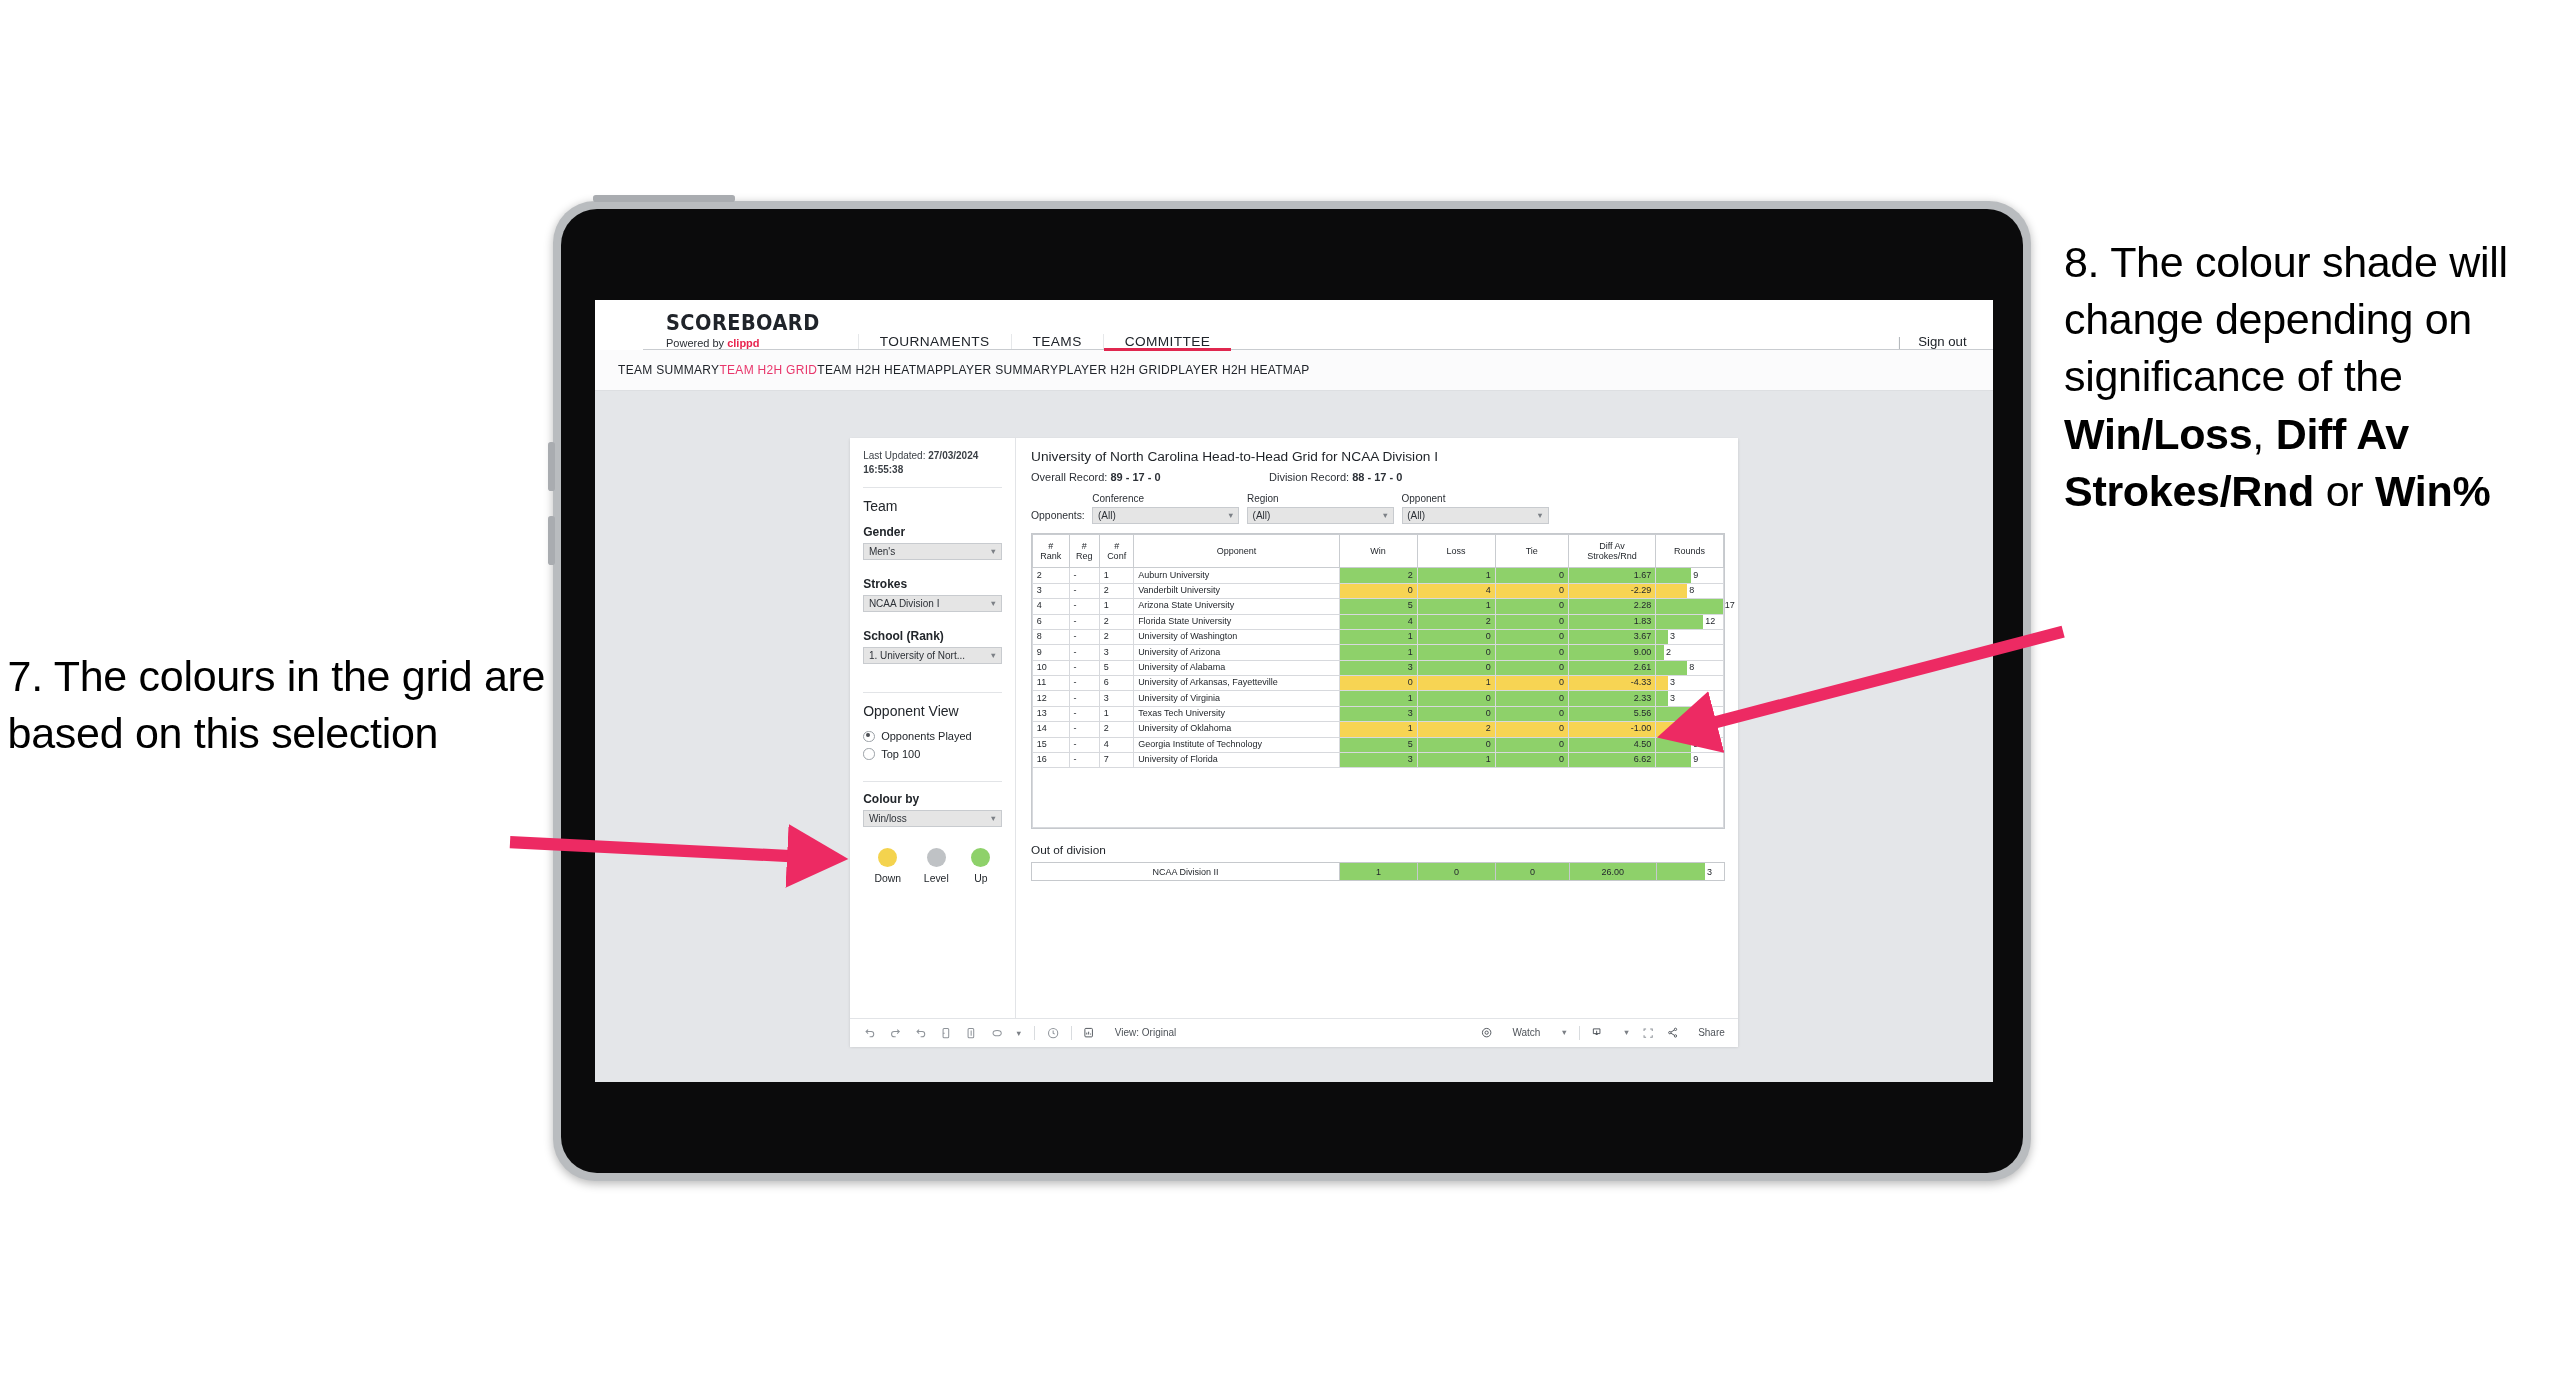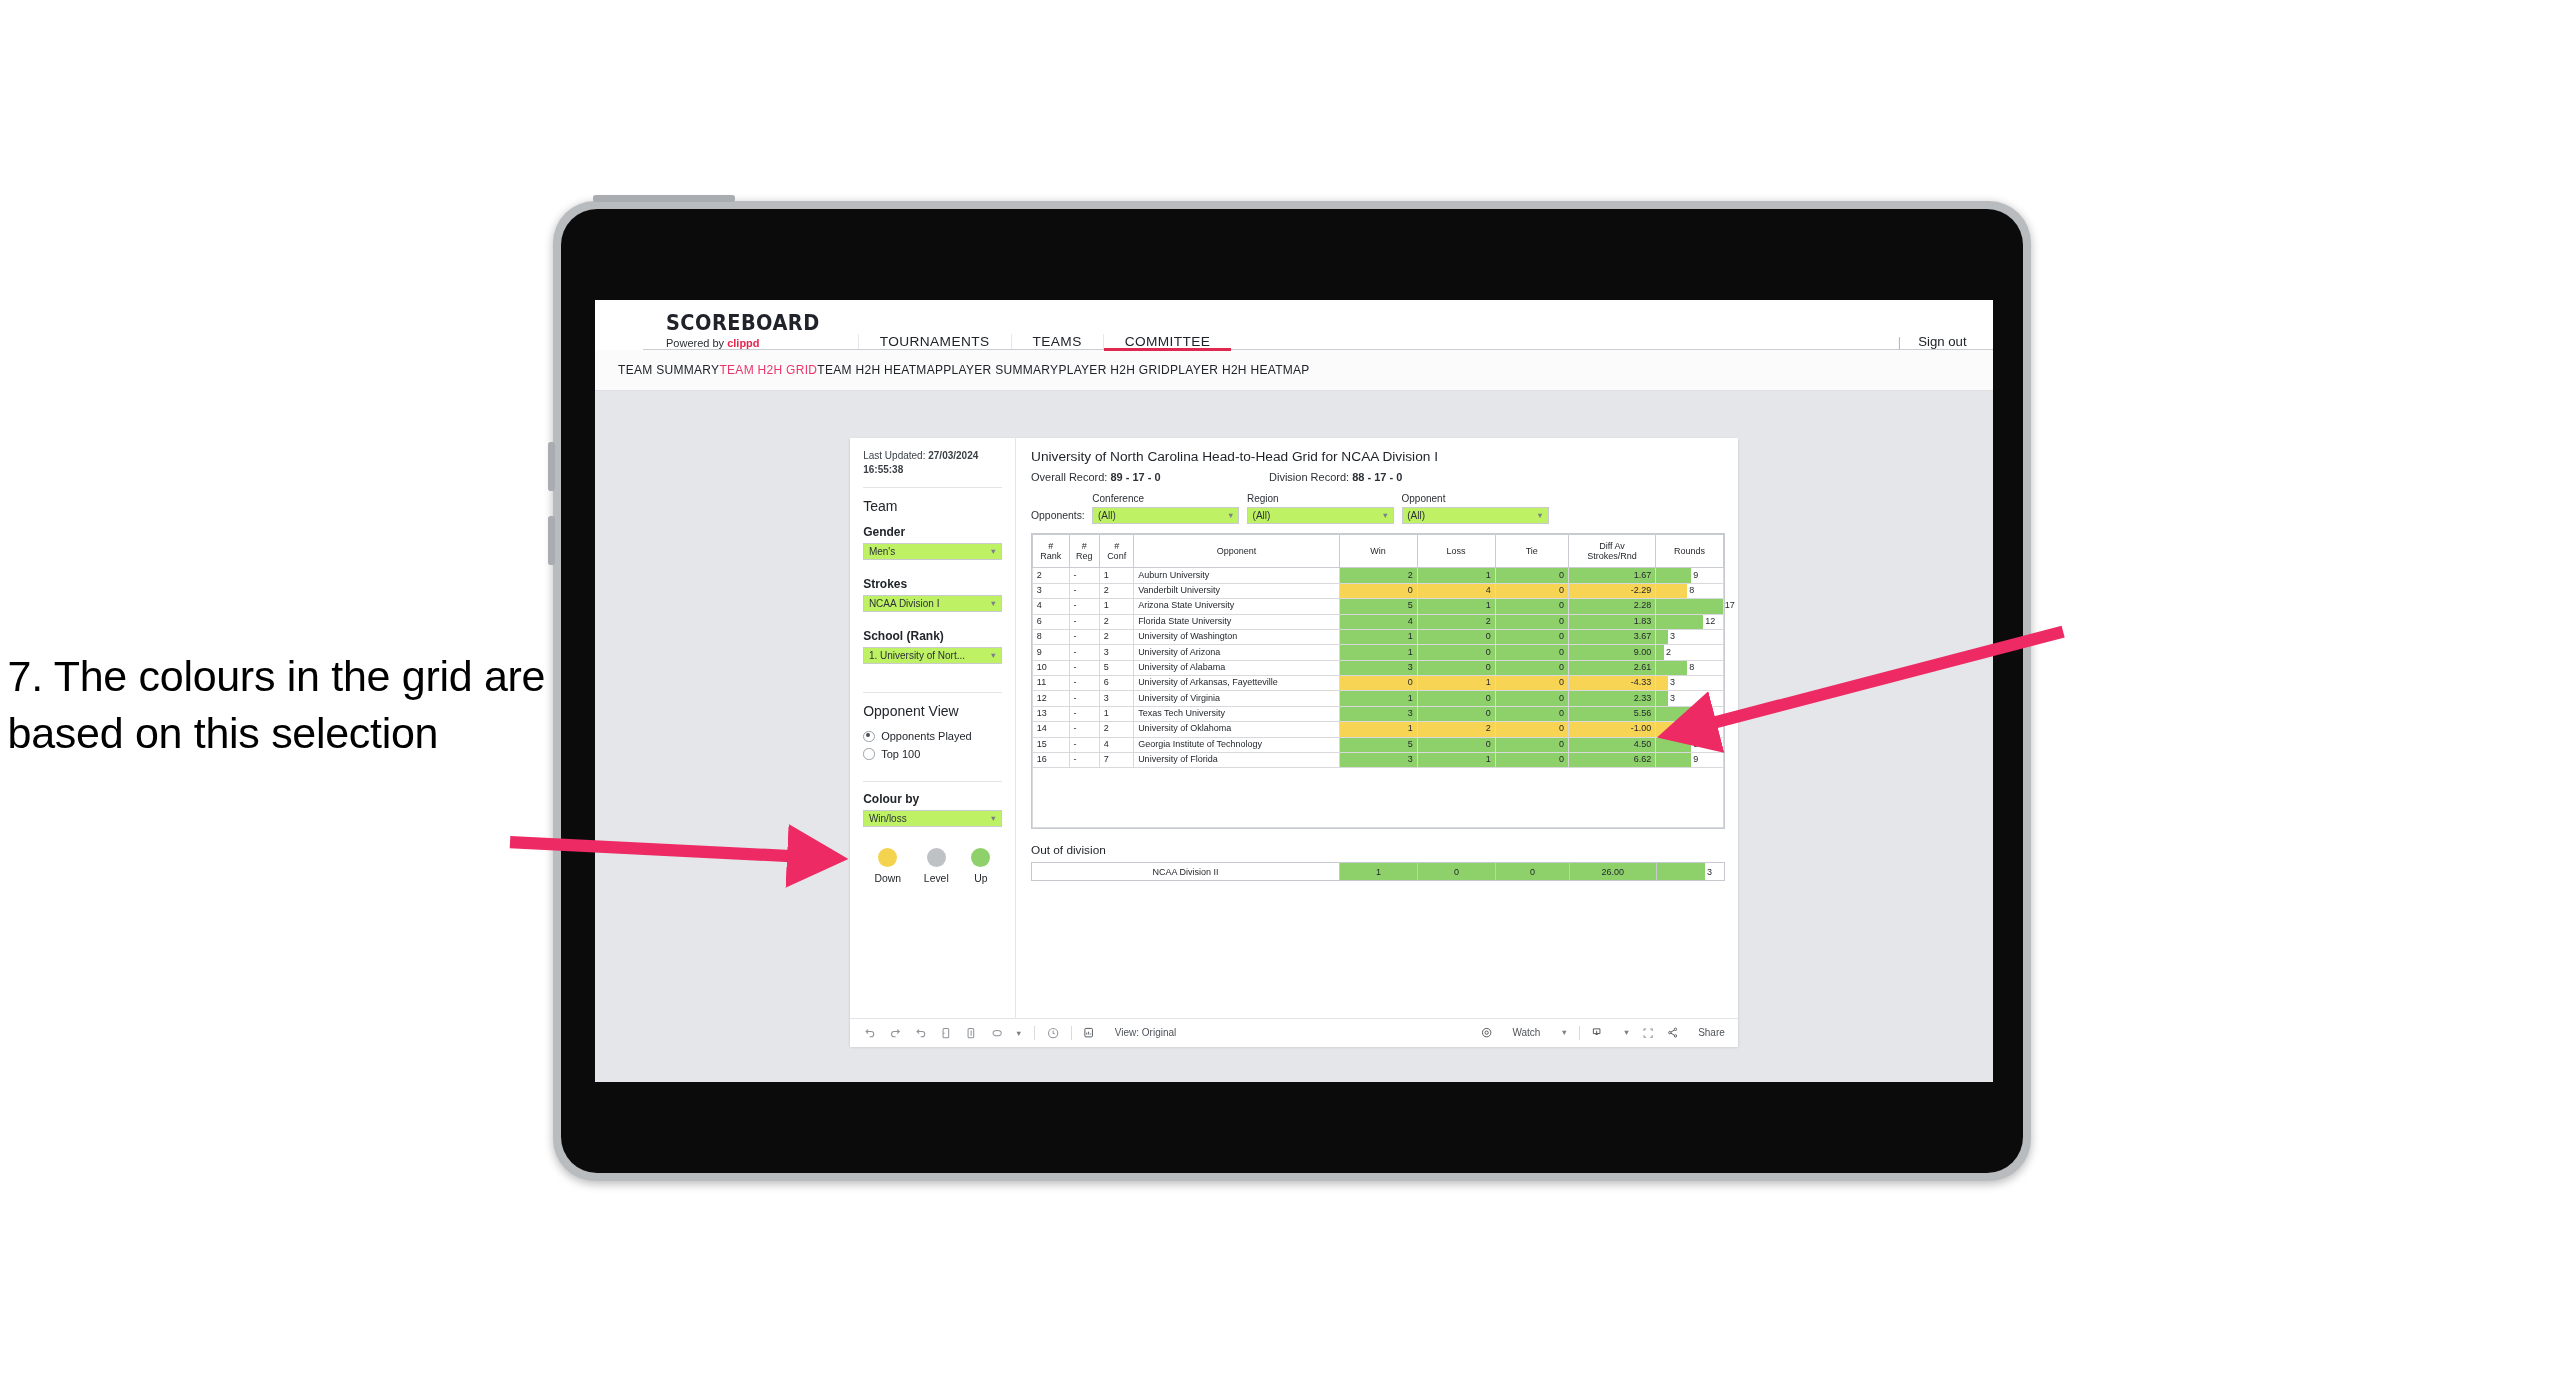--- a/index.html
+++ b/index.html
@@ -116,21 +116,21 @@
     font-size: 10.4px; color:#2e3338;
     display:flex; flex-direction:column;
   }
   .lastupd { font-size: 10px; color:#3a3f45; line-height:1.35; }
   .lastupd b { font-weight:700; }
   .hr { height:0.9px; background:#e2e4e7; margin: 10.4px 0 10.4px 0; }
   .sect-title { font-size: 14px; color:#22262b; margin-bottom: 11.3px; }
   .sect-title.center { text-align:left; font-size: 14px; }
   .fld-label { font-size: 12px; font-weight:700; color:#22262b; margin-bottom: 3.8px; }
   .select {
-    height: 17px; border: 0.9px solid #c8cbcf; background:#bef264;
+    height: 17px; border: 0.9px solid #c8cbcf; background:#e5e5e5;
     display:flex; align-items:center; justify-content:space-between;
     padding: 0 3.8px 0 4.7px; font-size: 10px; color:#2c3036; box-sizing:border-box;
     cursor:pointer;
   }
   .caret { font-size: 7.6px; color:#7c8086; }
   .gap { height: 17px; }
   .radio-row { display:flex; align-items:center; gap:6.6px; margin-bottom: 5.7px; font-size: 11px; color:#22262b; cursor:pointer; }
   .radio { width:9.4px; height:9.4px; border-radius:50%; border:1.3px solid #9aa0a6; background:#fff; position:relative; flex:none; }
   .radio.on::after { content:""; position:absolute; left:1.9px; top:1.9px; width:3.8px; height:3.8px; border-radius:50%; background:#4d5055; }
   .legend { display:flex; justify-content:space-around; align-items:flex-end; margin-top: 21px; }
@@ -189,20 +189,24 @@
 </style>
 </head>
 <body>
 
 <div id="stage">
 
   <div class="annot" id="annot-left">
     <span>7. The colours in the grid are based on this selection</span>
   </div>
 
+  <div class="annot" id="annot-right">
+    <span>8.</span>
+    <span>The colour shade will change depending on significance of the </span><b>Win/Loss</b><span>, </span><b>Diff Av Strokes/Rnd</b><span> or </span><b>Win%</b>
+  </div>
 
   <div id="tablet">
     <div id="tablet-inner"></div>
   </div>
   <div class="tab-btn" id="btn-power"></div>
   <div class="tab-btn" id="btn-vol1"></div>
   <div class="tab-btn" id="btn-vol2"></div>
   <div id="cam-dot"></div>
 
   <div id="screen">

